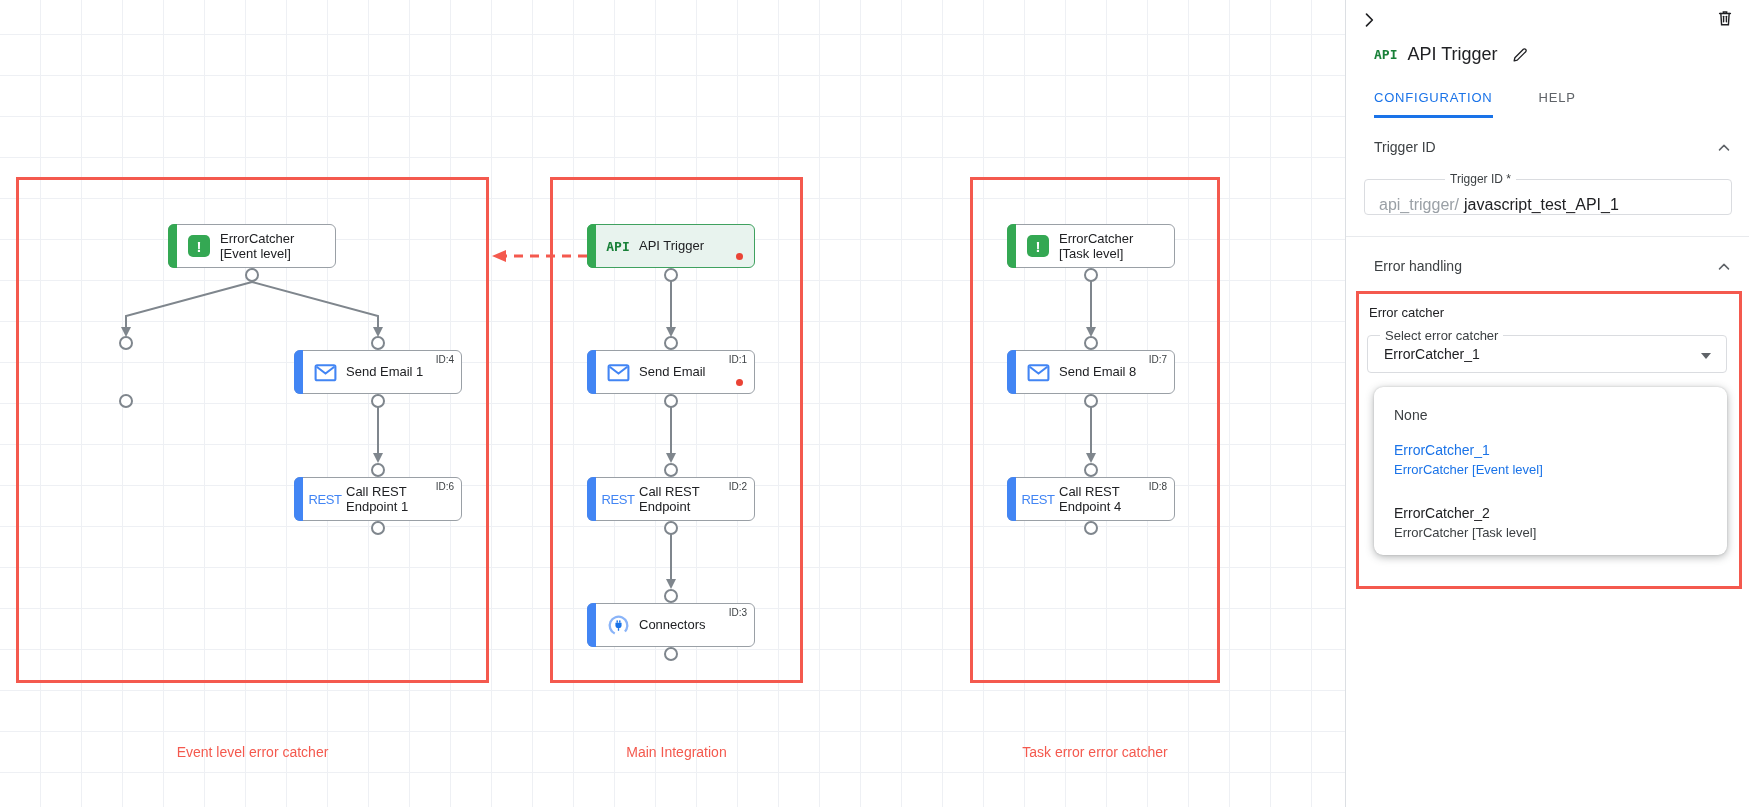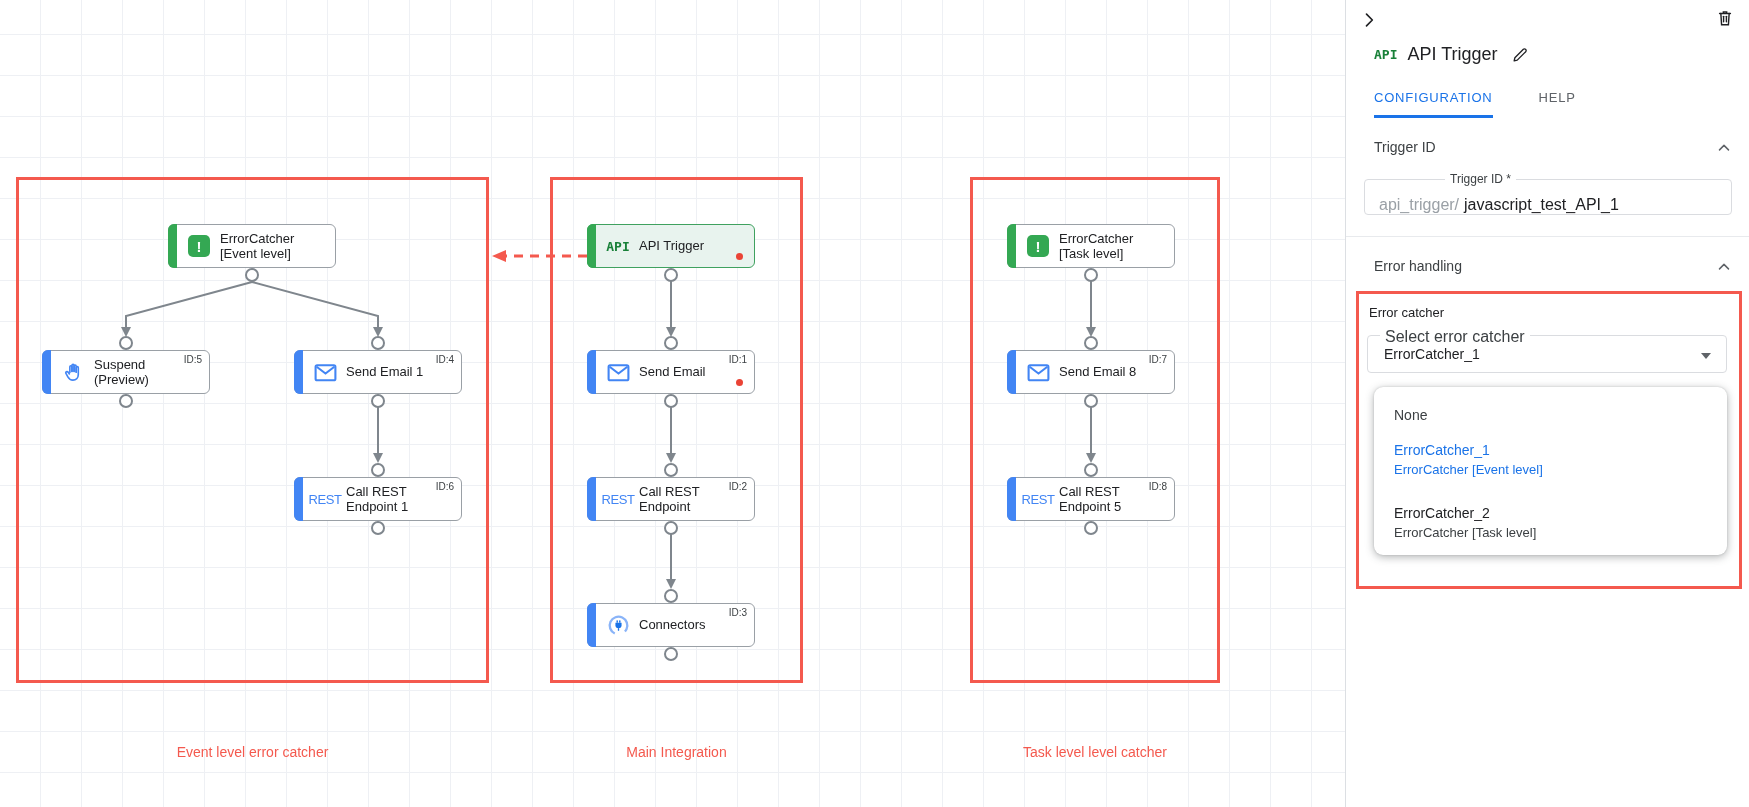--- a/index.html
+++ b/index.html
@@ -54,21 +54,21 @@
   .field{position:relative;margin:12px 17px 0 18px;height:36px;border:1px solid var(--border);border-radius:4px}
   .field .flabel{position:absolute;top:-8px;left:80px;background:#fff;padding:0 5px;
     font-size:12px;font-weight:400;color:var(--ink2)}
   .field .fval{display:flex;align-items:flex-end;height:100%;padding-left:14px;font-size:16px}
   .pfx{color:#9aa0a6}.val{color:var(--ink);margin-left:5px}
   .divider{border-top:1px solid #e8eaed;margin-top:21px}
   .red-box{position:relative;margin:5px 7px 0 10px;height:298px;border:3px solid var(--red);padding-top:11px}
   .ec-label{margin-left:10px;font-size:13px;font-weight:500;color:var(--ink)}
   .select{position:relative;margin:15px 12px 0 8px;height:38px;border:1px solid var(--border);border-radius:4px;cursor:pointer}
   .select .flabel{position:absolute;top:-8px;left:12px;background:#fff;padding:0 5px;
-    font-size:16px;font-weight:500;color:var(--ink2)}
+    font-size:13px;font-weight:500;color:var(--ink2)}
   .select .sval{display:flex;align-items:center;height:100%;padding-left:16px;font-size:14px;color:var(--ink)}
   .caret{position:absolute;right:15px;top:17px;width:0;height:0;border-left:5px solid transparent;
     border-right:5px solid transparent;border-top:6px solid #5f6368}
   .menu{position:absolute;left:15px;right:12px;top:93px;height:168px;background:#fff;border-radius:9px;
     box-shadow:0 2px 8px rgba(60,64,67,.4),0 0 2px rgba(60,64,67,.2);padding:14px 0 0 20px;overflow:hidden}
   .opt{cursor:pointer}
   .opt-none{margin-top:6px;font-size:14px;color:var(--ink2)}
   .opt-name{font-size:14px;font-weight:500;color:var(--ink)}
   .opt-detail{font-size:13px;color:var(--ink2);margin-top:4px}
   .opt-blue .opt-name,.opt-blue .opt-detail{color:var(--link)}
@@ -133,35 +133,20 @@
   <div class="group-outline" style="left:970px;top:177px;width:250px;height:506px"></div>
 
   <div class="node kind-error" style="left:168px;top:224px">
     <div class="bar"></div>
     <span class="nicon">
         <span class="ic-badge">!</span>
       </span>
     <span class="nlabel">ErrorCatcher [Event level]</span>
   </div>
 
-  <div class="node" style="left:42px;top:350px">
-    <div class="bar"></div>
-    <span class="nicon">
-      <svg viewBox="0 0 24 24" width="23" height="23">
-          <g fill="none" stroke="#4285f4" stroke-width="1.7" stroke-linecap="round" stroke-linejoin="round">
-        <path d="M8.2 12V6a1.1 1.1 0 0 1 2.2 0v5"></path>
-        <path d="M10.4 11V4.6a1.1 1.1 0 0 1 2.2 0V11"></path>
-        <path d="M12.6 11V5.4a1.1 1.1 0 0 1 2.2 0v6.2"></path>
-        <path d="M14.8 11.8V7a1.1 1.1 0 0 1 2.2 0v7.2c0 3.6-2.4 5.8-5.6 5.8-2.6 0-4.1-1.2-5.3-3.4l-2-3.6c-.5-.9.1-1.9 1.1-1.9.5 0 1 .2 1.3.7l1.2 1.7"></path>
-      </g>
-        </svg>
-    </span>
-    <span class="nlabel">Suspend (Preview)</span>
-    <span class="nid">ID:5</span>
-  </div>
 
   <div class="node" style="left:294px;top:350px">
     <div class="bar"></div>
     <span class="nicon">
       <svg viewBox="0 0 24 20" width="25" height="21">
           <rect x="2.5" y="3" width="19" height="14.5" rx="1.5" fill="none" stroke="#4285f4" stroke-width="2"></rect>
           <path d="M3.5 4.5 12 11l8.5-6.5" fill="none" stroke="#4285f4" stroke-width="2"></path>
         </svg>
     </span>
     <span class="nlabel">Send Email 1</span>
@@ -243,27 +228,27 @@
     </span>
     <span class="nlabel">Send Email 8</span>
     <span class="nid">ID:7</span>
   </div>
 
   <div class="node" style="left:1007px;top:477px">
     <div class="bar"></div>
     <span class="nicon">
         <span class="ic-rest">REST</span>
       </span>
-    <span class="nlabel">Call REST Endpoint 5</span>
+    <span class="nlabel">Call REST Endpoint 4</span>
     <span class="nid">ID:8</span>
   </div>
 
   <div class="group-label" style="left:16px;width:473px">Event level error catcher</div>
   <div class="group-label" style="left:550px;width:253px">Main Integration</div>
-  <div class="group-label" style="left:970px;width:250px">Task level level catcher</div>
+  <div class="group-label" style="left:970px;width:250px">Task error error catcher</div>
 </div>
 
 <aside class="panel">
   <div class="panel-top">
     <span class="collapse-btn">
       <svg viewBox="0 0 24 24" width="20" height="20">
           <polyline points="9,5 16,12 9,19" fill="none" stroke="#202124" stroke-width="2" stroke-linecap="round" stroke-linejoin="round"></polyline>
         </svg>
     </span>
     <span class="trash-btn">

